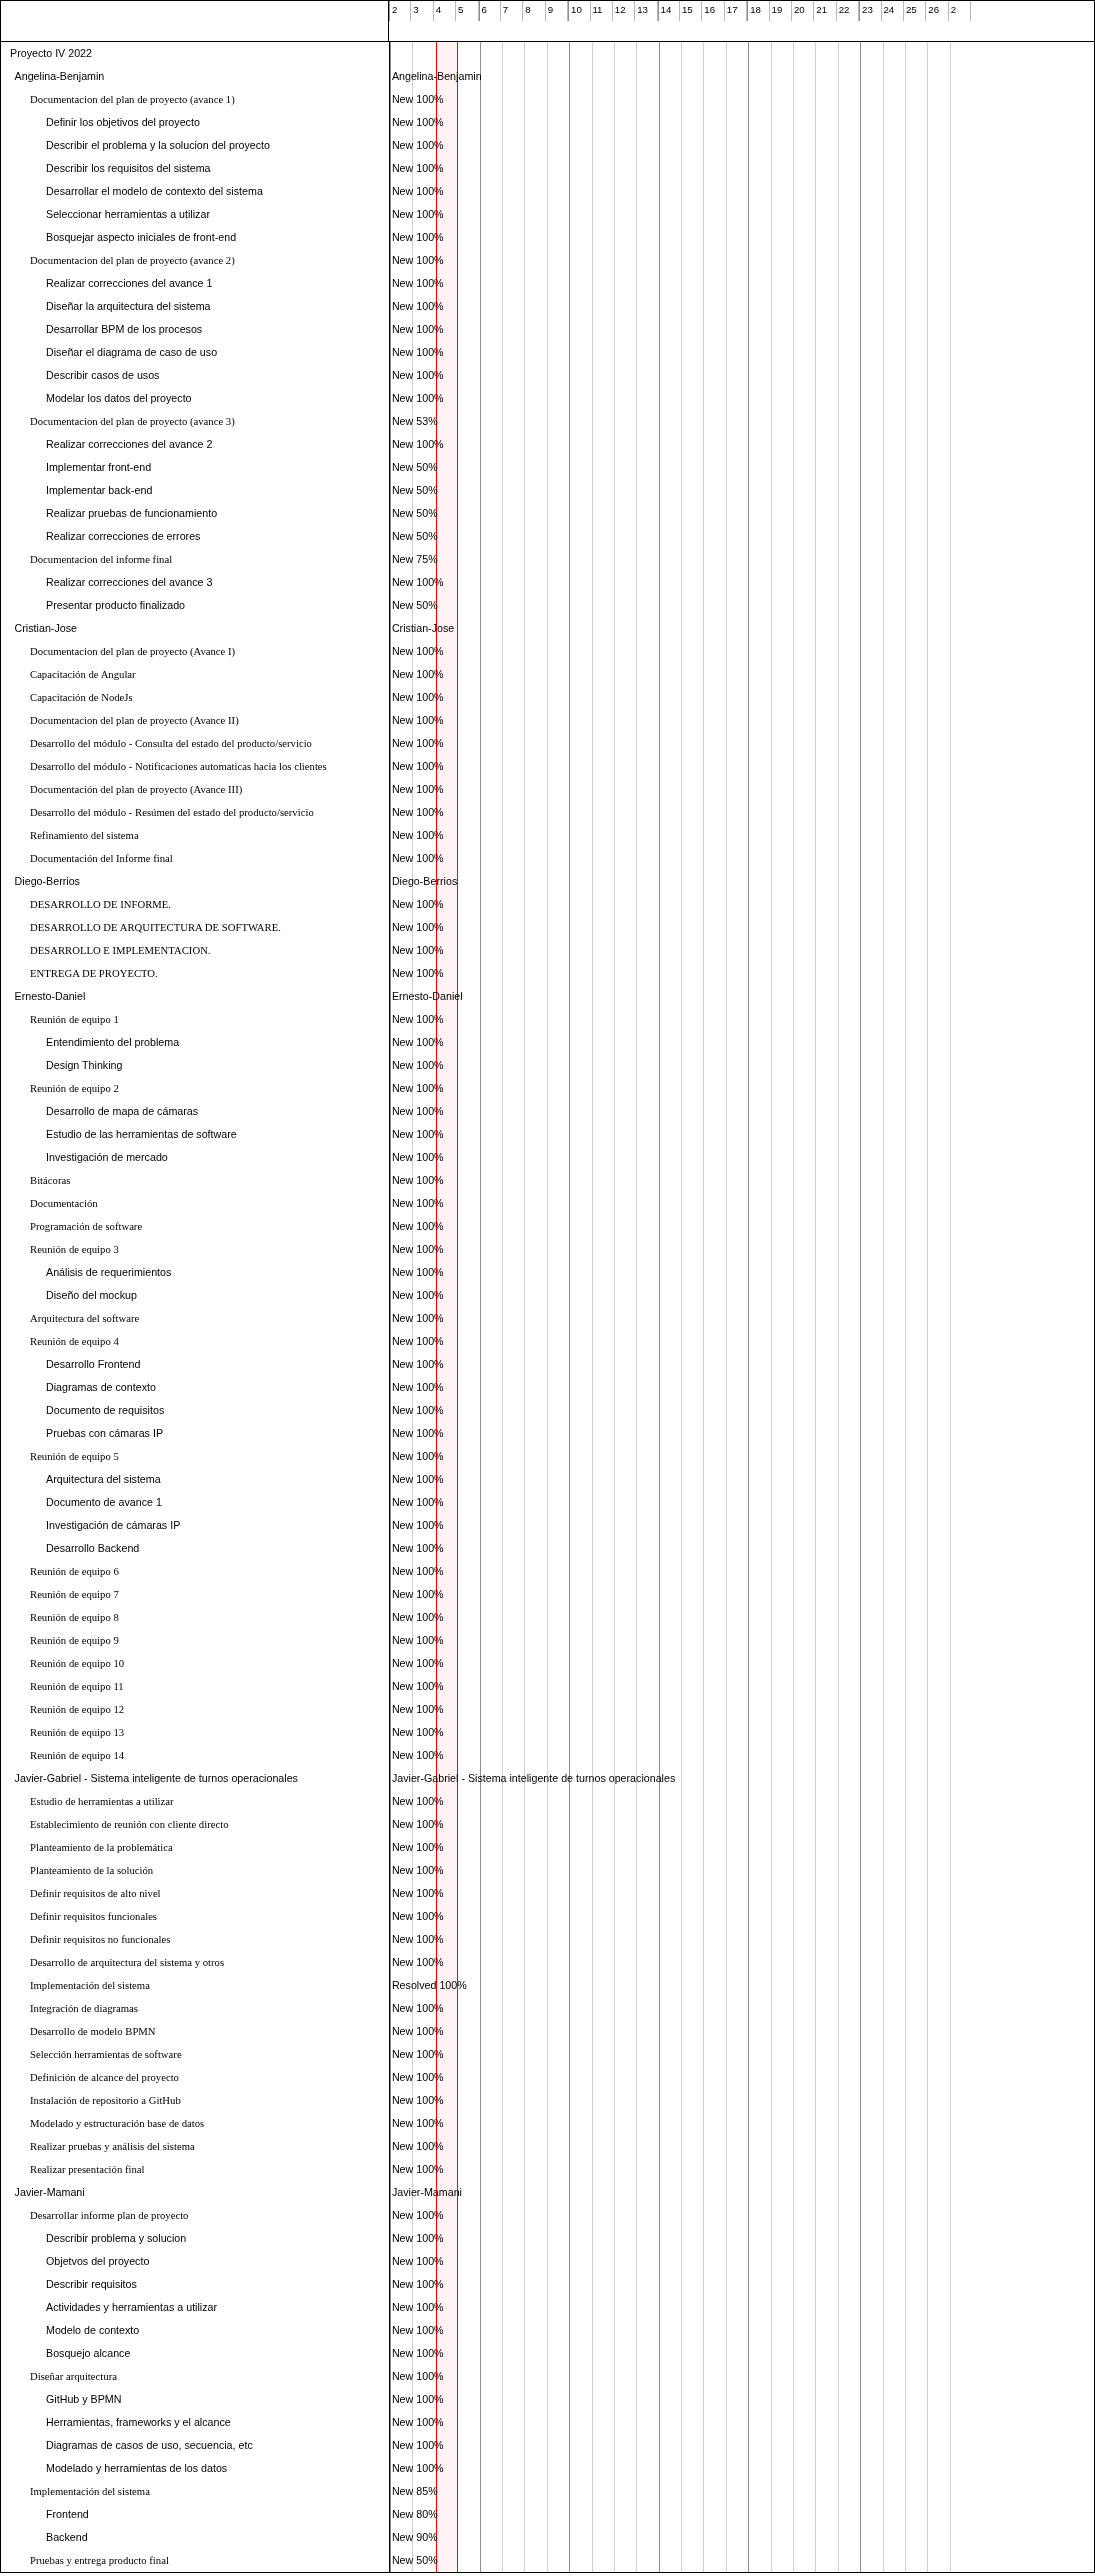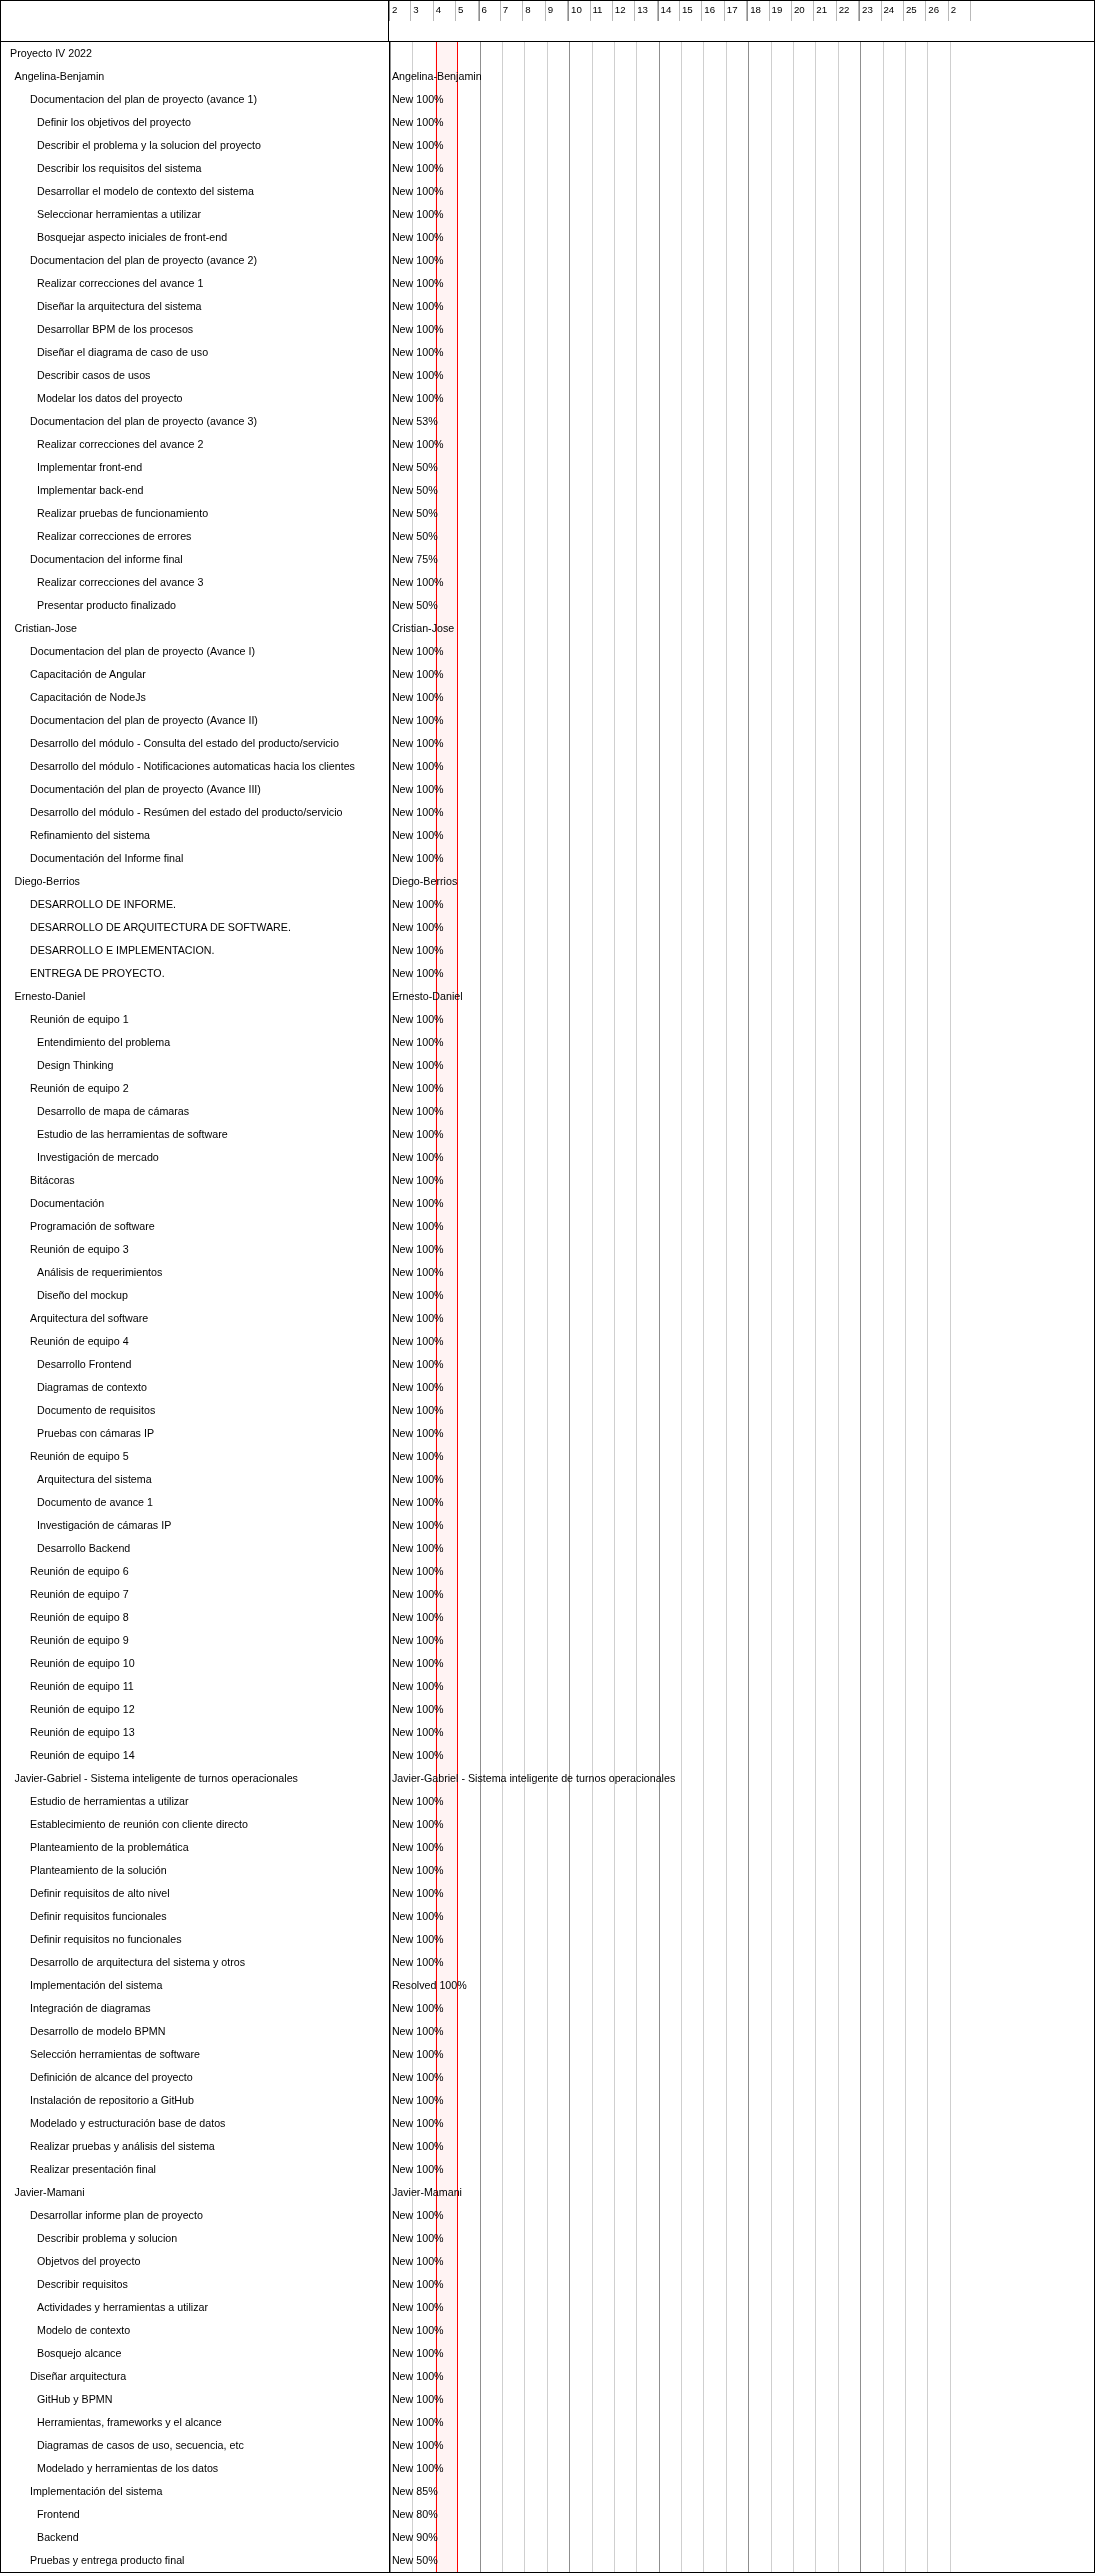--- a/index.html
+++ b/index.html
@@ -111,22 +111,22 @@
     font-size: 10.7px;
     white-space: nowrap;
     box-sizing: border-box;
     position: relative;
     padding-left: 1.9px;
     overflow: hidden;
   }
   
   .lvl0 { padding-left: 9px; }
   .lvl1 { padding-left: 13.6px; }
-  .lvl2 { padding-left: 29px; }
-  .lvl3 { padding-left: 36px; }
+  .lvl2 { padding-left: 29px; font-family: Liberation Serif, serif; }
+  .lvl3 { padding-left: 45px; }
 
   
   .gridlines {
     position: absolute;
     top: 0; left: 0; right: 0; bottom: 0;
     pointer-events: none;
   }
   .gridline {
     position: absolute;
     top: 0;

